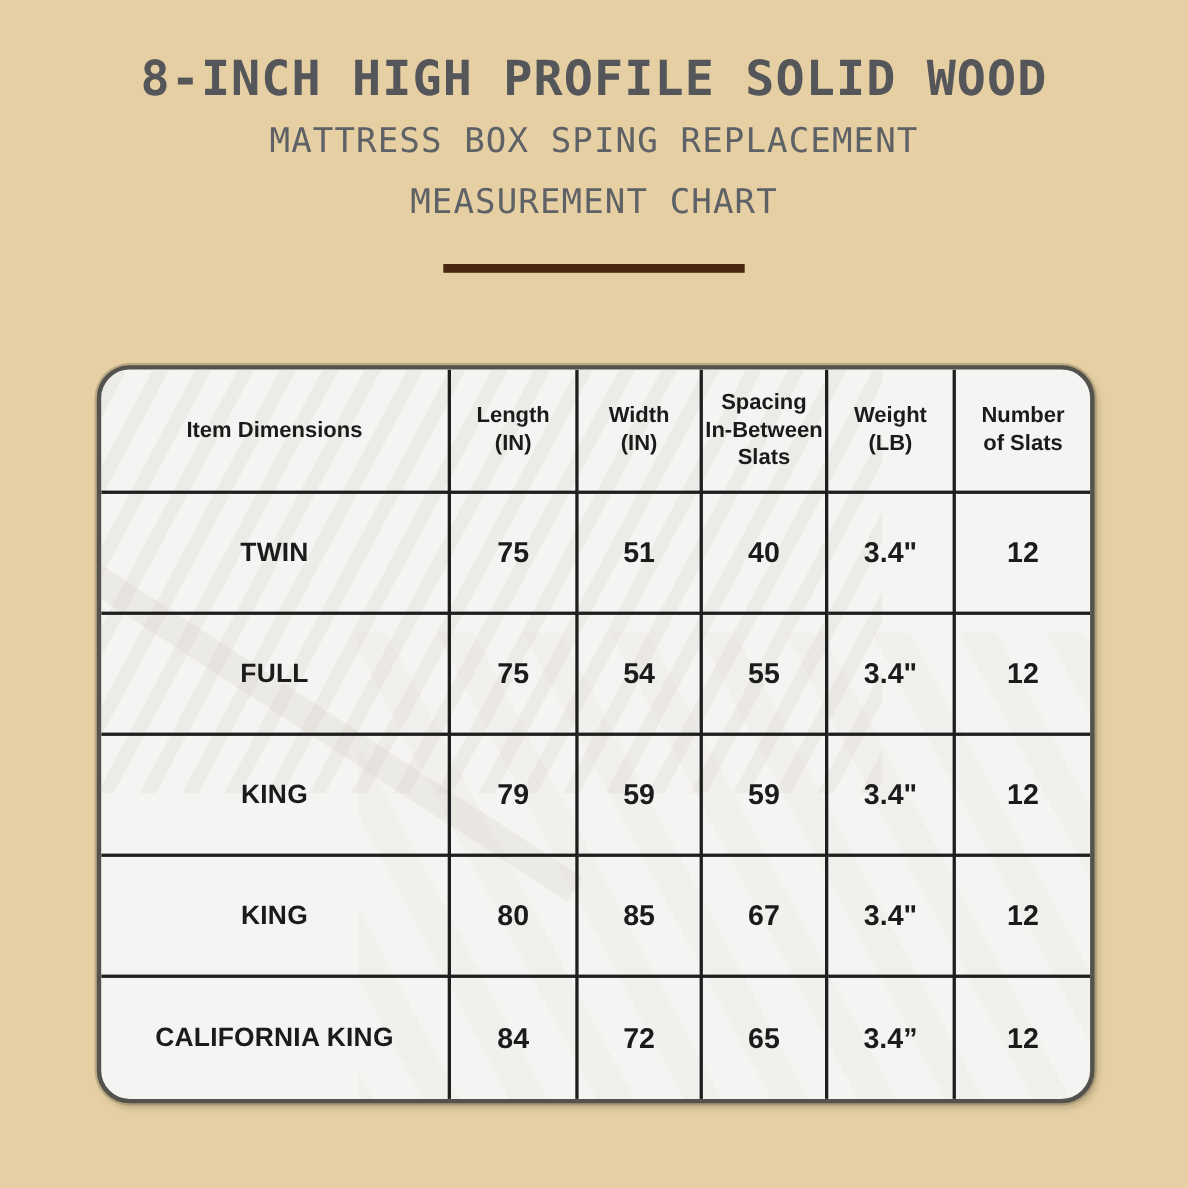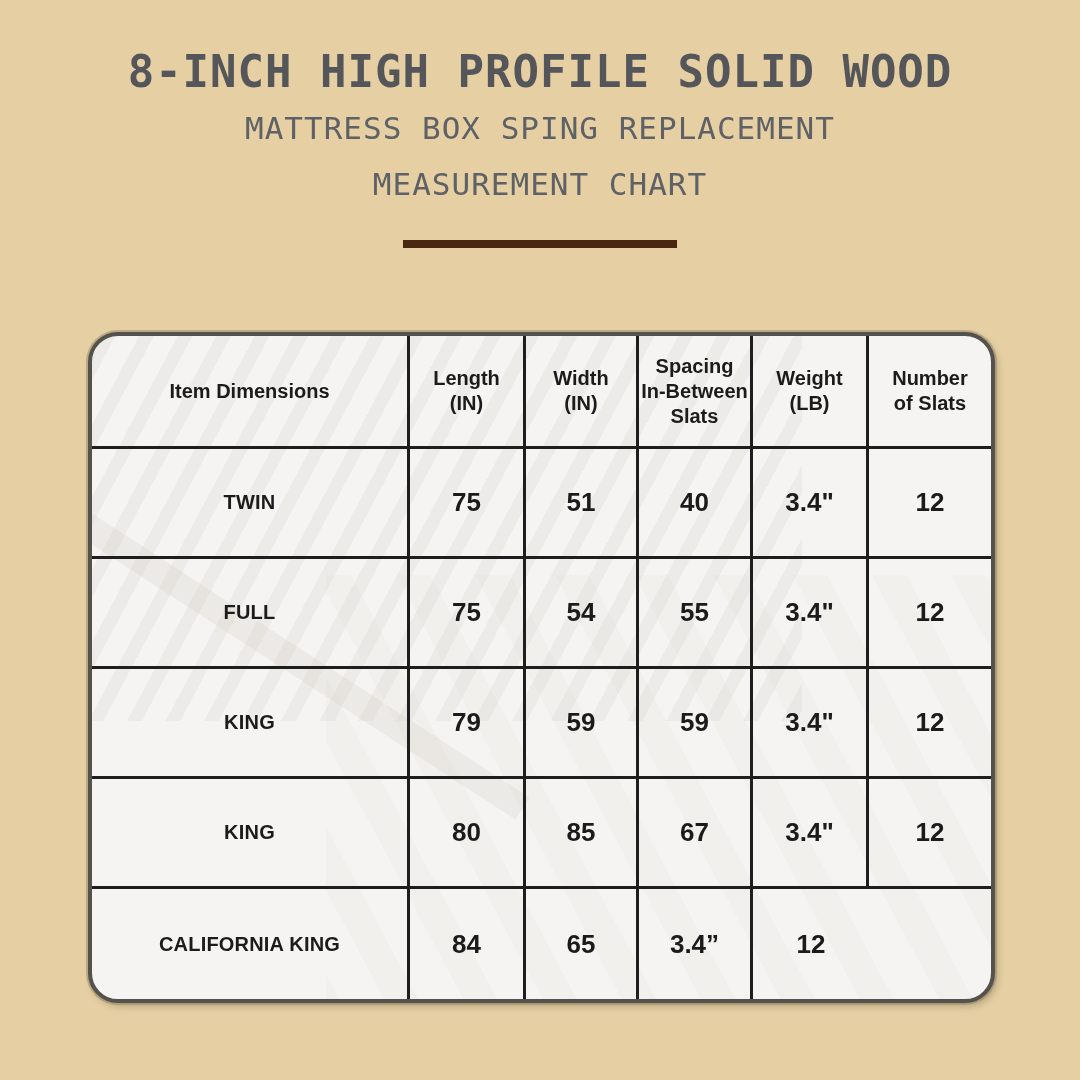--- a/index.html
+++ b/index.html
@@ -93,21 +93,21 @@
     border-right: 3px solid #1e1e1e;
     border-bottom: 3px solid #1e1e1e;
     font-weight: bold;
     color: #1b1b1b;
     white-space: pre-line;
     line-height: 1.25;
   }
   .cell.last-col { border-right: none; }
   .cell.last-row { border-bottom: none; }
   .cell.head { font-size: 20px; }
-  .cell.name { font-size: 20px; letter-spacing: 0.2px; }
+  .cell.name { font-size: 24px; letter-spacing: 0.2px; }
   .cell.val  { font-size: 26px; }
 </style>
 </head>
 <body>
 
 <div class="canvas">
 
   <div class="title-block">
     <div class="t1">8-INCH HIGH PROFILE SOLID WOOD</div>
     <div class="t2">MATTRESS BOX SPING REPLACEMENT</div>
@@ -159,20 +159,21 @@
 
       <div class="cell name">KING</div>
       <div class="cell val">80</div>
       <div class="cell val">85</div>
       <div class="cell val">67</div>
       <div class="cell val">3.4"</div>
       <div class="cell val last-col">12</div>
 
       <div class="cell name last-row">CALIFORNIA KING</div>
       <div class="cell val last-row">84</div>
+      <div class="cell val last-row">72</div>
       <div class="cell val last-row">65</div>
       <div class="cell val last-row">3.4”</div>
       <div class="cell val last-row last-col">12</div>
 
     </div>
   </div>
 
 </div>
 
 </body></html>

